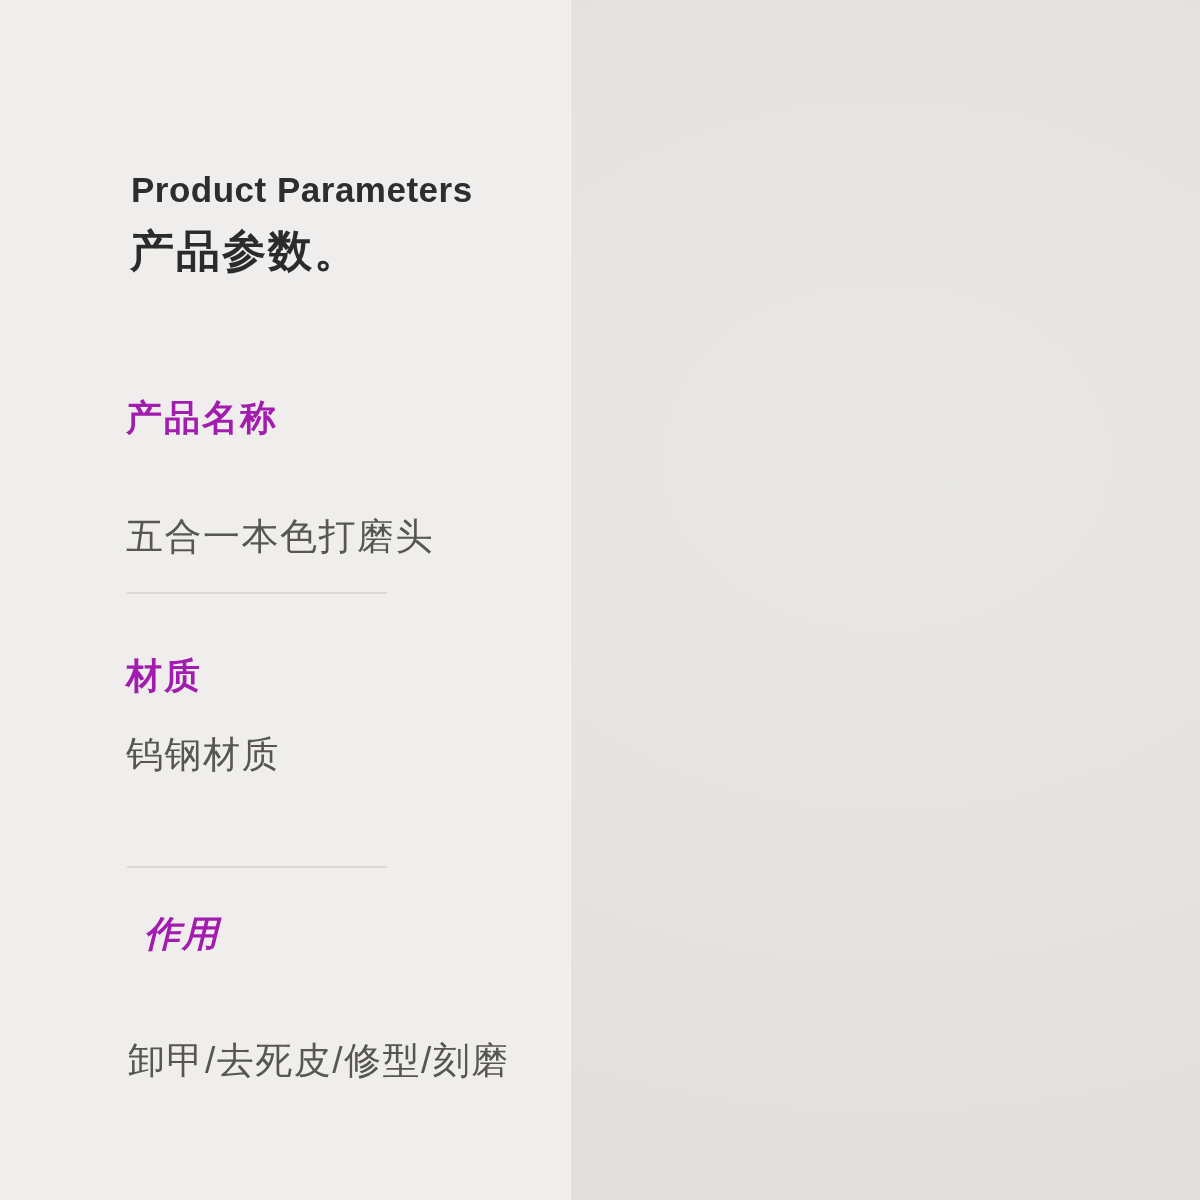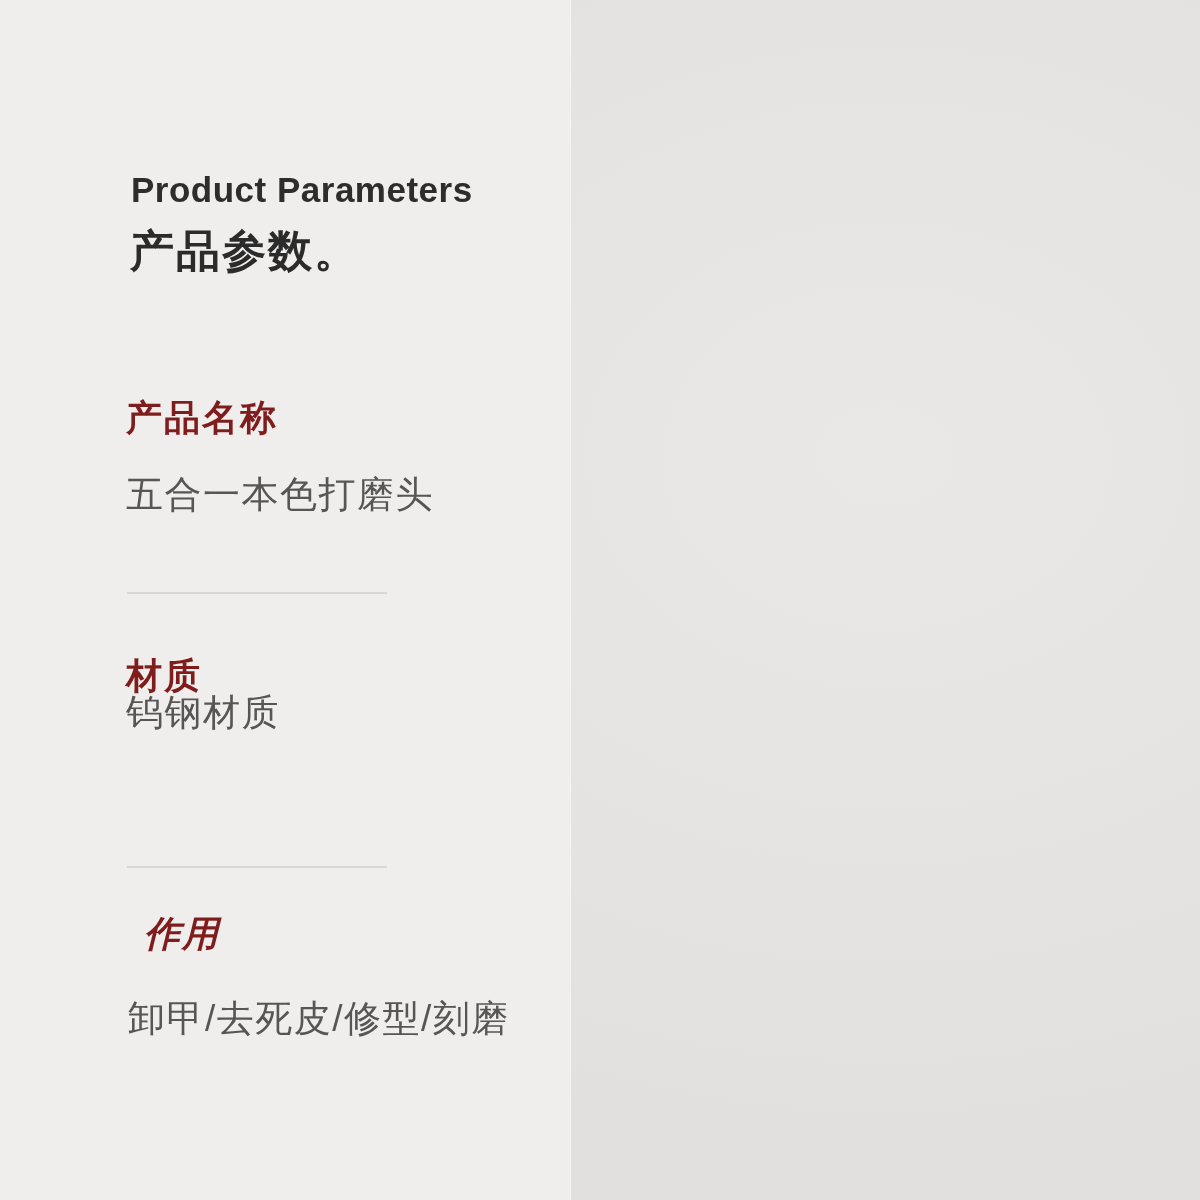--- a/index.html
+++ b/index.html
@@ -8,24 +8,24 @@
   .stage{position:relative;width:1200px;height:1200px;background:#efeeec;}
   .panel-left{position:absolute;left:0;top:0;width:570px;height:904px;background:#efeeec;}
   .panel-right{position:absolute;left:570px;top:0;width:630px;height:1200px;
                background:radial-gradient(ellipse 900px 700px at 50% 38%, #e9e8e6 0%, #e5e4e2 55%, #e1e0de 100%);
                border-left:1px solid #f4f3f1;}
   
   .title-en{position:absolute;left:131px;top:170px;font-size:35px;font-weight:700;
             color:#2d2d2d;letter-spacing:.5px;white-space:nowrap;}
   .title-zh{position:absolute;left:130px;top:222px;font-size:44px;font-weight:700;
             color:#2b2b2b;letter-spacing:2px;white-space:nowrap;}
-  .sec-heading{position:absolute;font-size:36px;font-weight:700;color:#7f1d1d;
+  .sec-heading{position:absolute;font-size:36px;font-weight:700;color:#a21caf;
                letter-spacing:2px;white-space:nowrap;}
   .sec-value{position:absolute;font-size:37px;font-weight:400;color:#575654;
-             letter-spacing:1.5px;white-space:nowrap;}
+             letter-spacing:1.5px;white-space:nowrap;margin-top:42px;}
   .divider{position:absolute;left:127px;width:260px;height:2px;background:#d8d7d5;}
   .h1{left:126px;top:394px;} .v1{left:126px;top:470px;}
   .d1{top:592px;}
   .h2{left:126px;top:652px;} .v2{left:126px;top:688px;}
   .d2{top:866px;}
   .h3{left:144px;top:910px;font-style:italic;} .v3{left:128px;top:994px;text-align:right;}
 </style>
 </head>
 <body>
 

